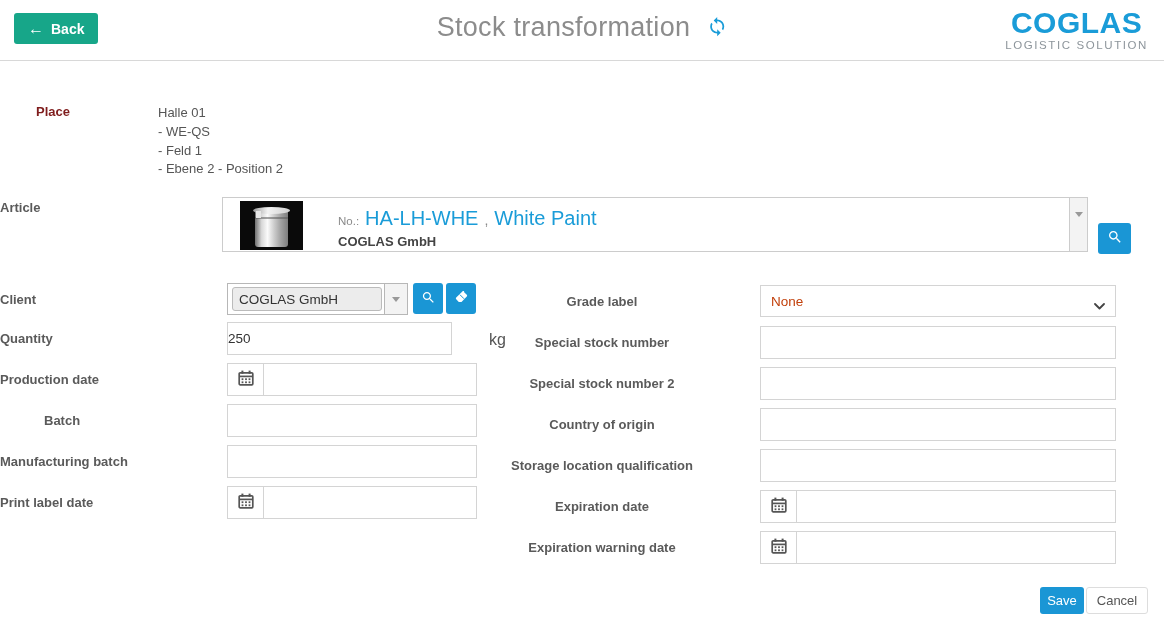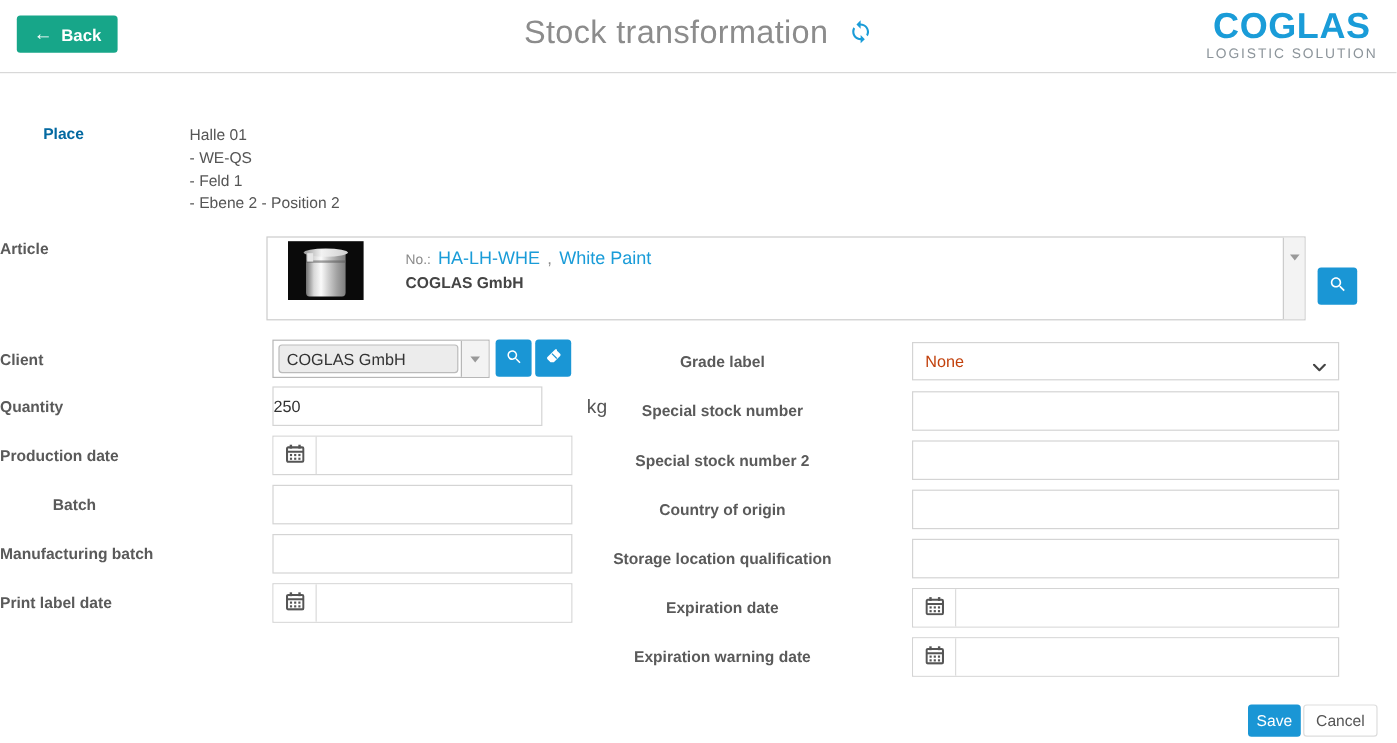--- a/index.html
+++ b/index.html
@@ -22,37 +22,37 @@
   .page-title { font-size:27px; font-weight:400; color:#8c8c8c; letter-spacing:.3px; }
   .refresh-btn { background:none; border:none; cursor:pointer; padding:0; display:flex; align-items:center; }
   .logo { position:absolute; right:16px; top:7px; text-align:center; }
   .logo-name { font-size:30px; font-weight:bold; color:#1a9cd8; line-height:32px; letter-spacing:.5px; }
   .logo-tagline { font-size:11.5px; color:#8d959b; letter-spacing:1.6px; line-height:13px; }
   
   .flabel { position:absolute; font-weight:bold; color:#5a5a5a; font-size:13px; }
   .flabel.left-col { left:0; width:211px; text-align:left; }
   .flabel.right-col { left:460px; width:284px; text-align:center; }
   
-  .place-label { position:absolute; left:36px; top:104px; font-weight:bold; color:#0369a1; }
+  .place-label { position:absolute; left:36px; top:104px; font-weight:bold; color:#7f1d1d; }
   .place-lines { position:absolute; left:158px; top:104px; line-height:18.8px; color:#555; }
   
-  .article-box { position:absolute; left:222px; top:197px; width:866px; height:70px;
+  .article-box { position:absolute; left:222px; top:197px; width:866px; height:55px;
     border:1px solid #ccc; background:#fff; cursor:pointer; }
   .can-img { position:absolute; left:17px; top:3px; width:63px; height:49px; background:#0a0a0a; overflow:hidden; }
   .can-top { position:absolute; left:13px; top:6px; width:37px; height:7px; border-radius:50%;
     background:linear-gradient(90deg,#9a9a9a,#f2f2f2 40%,#cfcfcf); }
   .can-body { position:absolute; left:15px; top:9px; width:33px; height:37px;
     background:linear-gradient(90deg,#6f6f6f 0%,#d8d8d8 20%,#fafafa 38%,#cccccc 58%,#a2a2a2 78%,#7d7d7d 100%);
     border-radius:2px 2px 3px 3px; }
   .can-rim { position:absolute; left:15px; top:16px; width:33px; height:2px; background:rgba(90,90,90,.55); }
   .can-tag { position:absolute; left:16px; top:10px; width:5px; height:7px; background:#e6e6e6; }
   .article-text { position:absolute; left:115px; top:9px; }
   .article-no-line { display:flex; align-items:baseline; gap:6px; }
   .article-no-label { color:#8a8a8a; font-size:11.5px; }
-  .article-number, .article-name { color:#1a9cd8; font-size:15px; }
+  .article-number, .article-name { color:#1a9cd8; font-size:20px; }
   .article-sep { color:#8a8a8a; font-size:14px; }
   .article-client { margin-top:4px; font-weight:bold; color:#444; font-size:13px; }
   .article-arrow-sect { position:absolute; right:0; top:0; width:18px; height:100%;
     background:#f3f3f3; border-left:1px solid #ccc; }
   .tri-down { width:0; height:0; border-left:4px solid transparent; border-right:4px solid transparent;
     border-top:5px solid #999; position:absolute; left:5px; top:14px; }
   .article-search-btn { position:absolute; left:1098px; top:223px; width:33px; height:31px;
     background:#1a96d5; border:none; border-radius:3px; cursor:pointer;
     display:flex; align-items:center; justify-content:center; }
   

